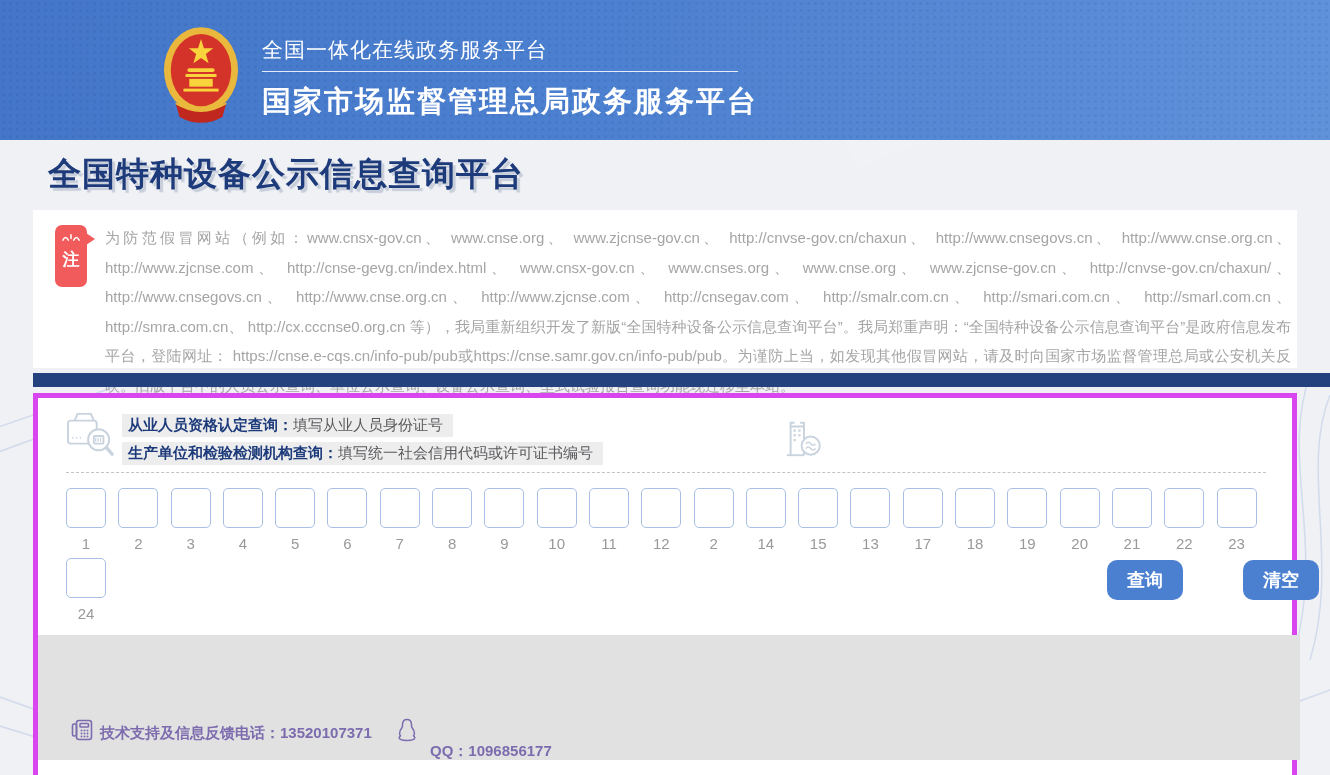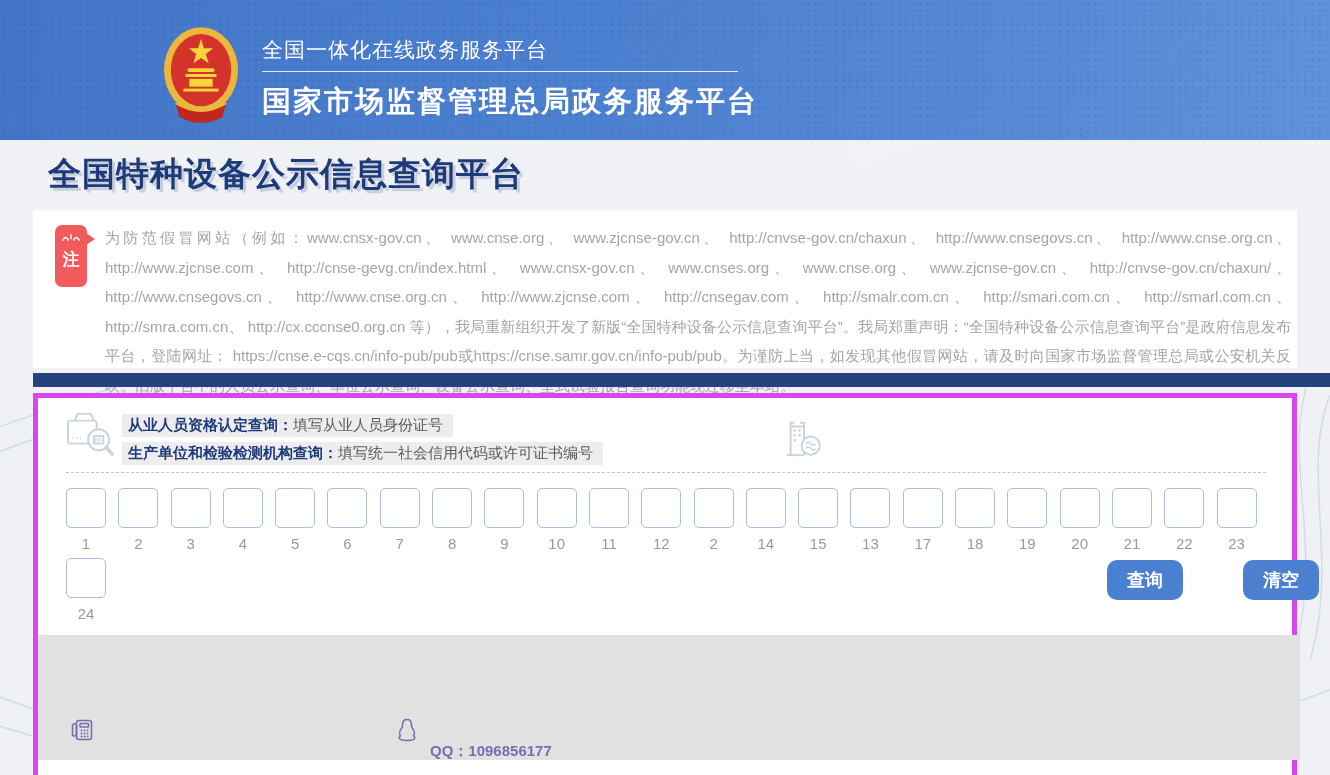--- a/index.html
+++ b/index.html
@@ -295,20 +295,23 @@
               <circle cx="16.5" cy="11.5" r="1"></circle>
             <circle cx="10.5" cy="14.5" r="1"></circle>
               <circle cx="13.5" cy="14.5" r="1"></circle>
               <circle cx="16.5" cy="14.5" r="1"></circle>
             <circle cx="10.5" cy="17.5" r="1"></circle>
               <circle cx="13.5" cy="17.5" r="1"></circle>
               <circle cx="16.5" cy="17.5" r="1"></circle>
           </g>
         </svg>
       </div>
+      <div class="contact-phone">
+        <span>技术支持及信息反馈电话：</span><span>13520107371</span>
+      </div>
 
       <div class="contact-qq-icon">
         <svg viewBox="0 0 20 24" width="20" height="24" fill="none" stroke="#7c6cae" stroke-width="1.5">
           <path d="M10 1.5 C6.8 1.5 5.6 3.8 5.5 6.5 C5.45 8 5.5 8.6 5.2 9.3 C3.8 11 2.6 13.4 2.6 15.6 C2.6 16.5 2.9 17.3 3.4 17.8 C2.7 18.3 2.2 19 2.2 19.7 C2.2 21.2 4 22.4 10 22.4 C16 22.4 17.8 21.2 17.8 19.7 C17.8 19 17.3 18.3 16.6 17.8 C17.1 17.3 17.4 16.5 17.4 15.6 C17.4 13.4 16.2 11 14.8 9.3 C14.5 8.6 14.55 8 14.5 6.5 C14.4 3.8 13.2 1.5 10 1.5 Z"></path>
         </svg>
       </div>
       <div class="contact-qq">
         <span>QQ：</span><span>1096856177</span>
       </div>
     </div>

